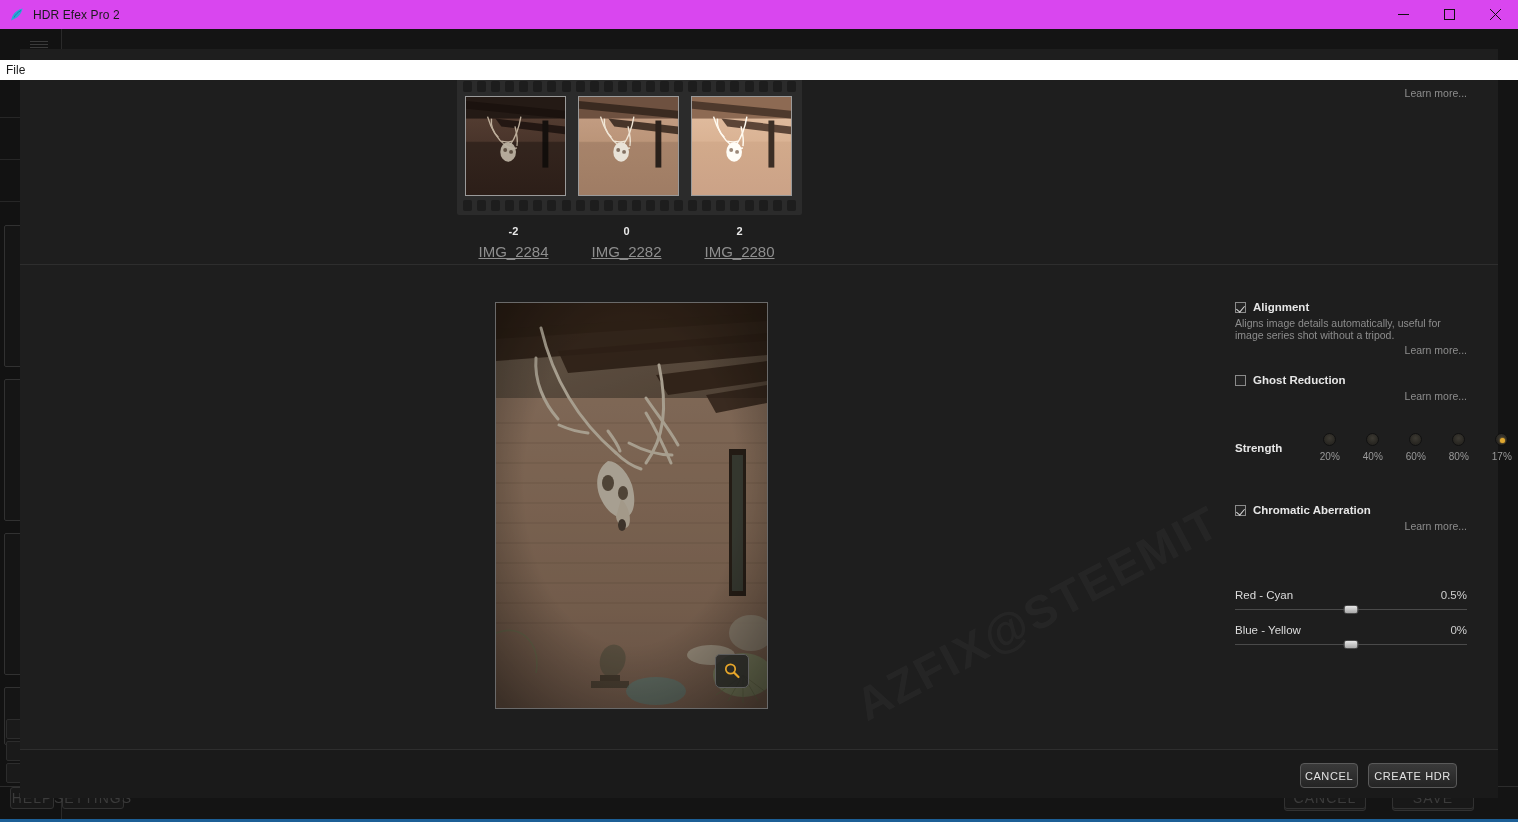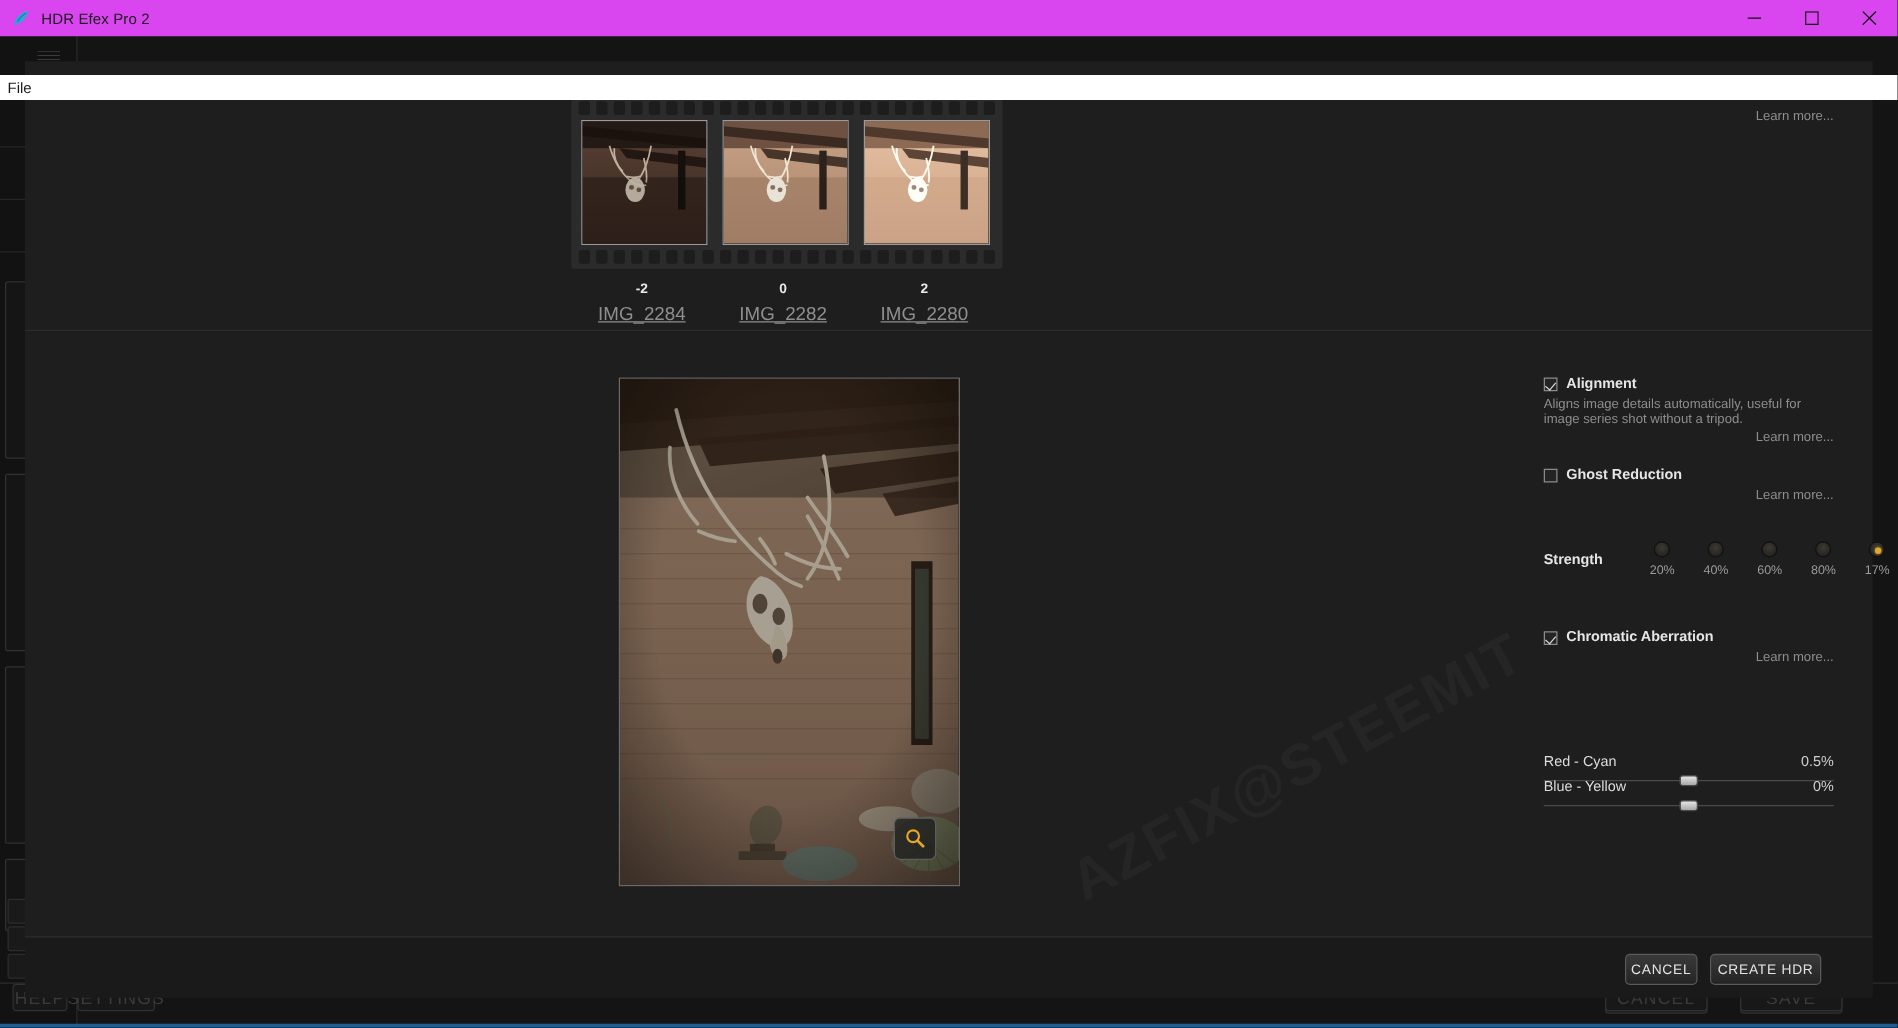--- a/index.html
+++ b/index.html
@@ -208,21 +208,21 @@
   }
   .radio.on::after {
     content: ""; position: absolute; left: 3.5px; top: 3.5px;
     width: 5px; height: 5px; border-radius: 50%;
     background: #e0a830; box-shadow: 0 0 2px #e0a830;
   }
   .radio-label { font-size: 10px; color: #9a9a9a; }
 
   
   .slider-block { position: absolute; left: 18px; width: 232px; }
-  #slider-rc { top: 555px; }
+  #slider-rc { top: 540px; }
   #slider-by { top: 575px; }
   .slider-head {
     display: flex; justify-content: space-between; align-items: baseline;
   }
   .slider-name { font-size: 11.5px; color: #dcdcdc; }
   .slider-value { font-size: 11.5px; color: #cfcfcf; }
   .slider-track {
     position: relative; margin-top: 8px;
     height: 1px; background: #4a4a4a; width: 232px;
   }

